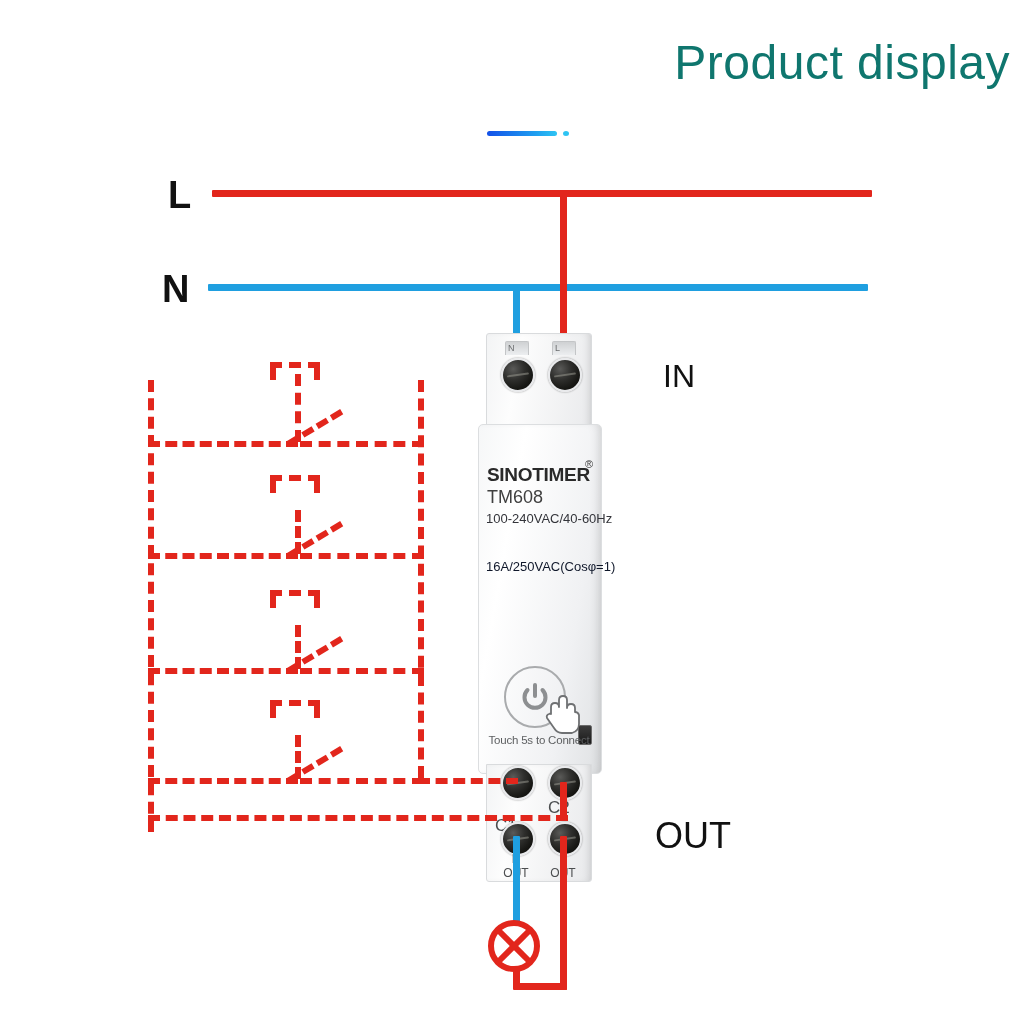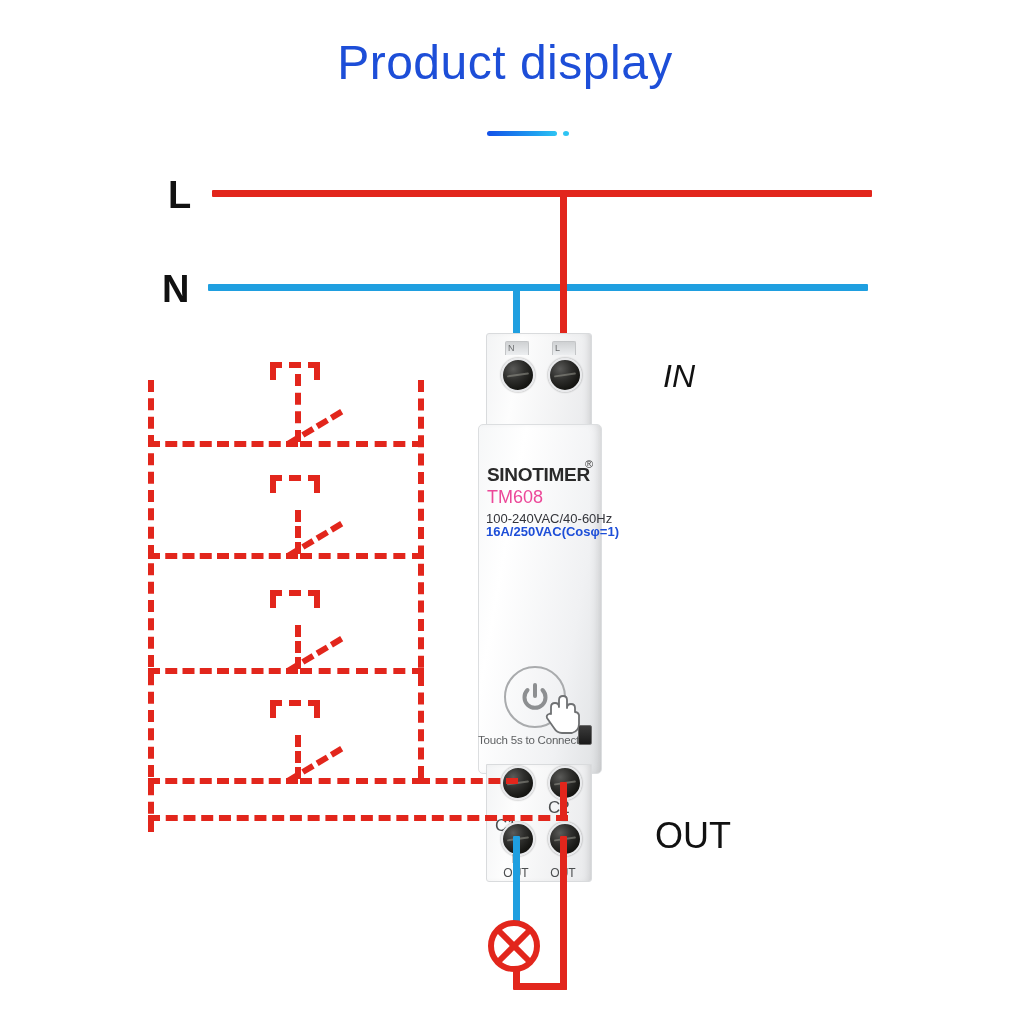--- a/index.html
+++ b/index.html
@@ -19,24 +19,24 @@
     background: #ffffff;
     overflow: hidden;
   }
 
   
   .title {
     position: absolute;
     left: 0;
     top: 34px;
     width: 1010px;
-    text-align: center;
+    text-align: right;
     font-size: 48px;
     font-weight: 400;
-    color: #1d4ed8;
+    color: #0f766e;
     letter-spacing: 0.5px;
     line-height: 1.2;
   }
   .title-rule {
     position: absolute;
     left: 487px;
     top: 131px;
     width: 70px;
     height: 5px;
     border-radius: 3px;
@@ -157,46 +157,45 @@
     top: 459px;
     font-size: 11px;
     color: #3a3a3a;
     line-height: 1;
   }
   .model {
     position: absolute;
     left: 487px;
     top: 488px;
     font-size: 18px;
-    color: #ec4899;
+    color: #404040;
     line-height: 1;
   }
   .spec1 {
     position: absolute;
     left: 486px;
     top: 512px;
     font-size: 13px;
     color: #33343a;
     line-height: 1;
   }
   .spec2 {
     position: absolute;
     left: 486px;
-    top: 525px;
+    top: 560px;
     font-size: 13px;
-    color: #1d4ed8;
-    line-height: 1;
-    font-weight: bold;
+    color: #0f172a;
+    line-height: 1;
   }
   .touch-text {
     position: absolute;
     left: 478px;
     top: 735px;
     width: 122px;
-    text-align: left;
+    text-align: center;
     font-size: 11.5px;
     color: #5d5f61;
     letter-spacing: -0.2px;
     line-height: 1;
   }
   .term-label {
     position: absolute;
     font-size: 17px;
     color: #4b4d4f;
     line-height: 1;
@@ -351,21 +350,21 @@
   <div class="term-label" style="left:495px; top:817px;">C1</div>
   <div class="term-label" style="left:548px; top:799px;">C2</div>
 
   <div class="screw" style="left:501px; top:822px;"></div>
   <div class="screw" style="left:548px; top:822px;"></div>
   <div class="term-label-sm" style="left:496px; top:853px; width:40px;">N</div>
   <div class="term-label-sm" style="left:496px; top:867px; width:40px;">OUT</div>
   <div class="term-label-sm" style="left:543px; top:853px; width:40px;">L</div>
   <div class="term-label-sm" style="left:543px; top:867px; width:40px;">OUT</div>
 
-  <div class="callout" style="left:663px; top:360px;font-style:italic;">IN</div>
+  <div class="callout" style="left:663px; top:360px;">IN</div>
   <div class="callout" style="left:655px; top:818px; font-size:36px;">OUT</div>
 
   <div class="dash-v" style="left:148px; top:380px; height:452px;"></div>
 
   <div class="dash-v" style="left:418px; top:380px; height:398px;"></div>
 
   <div class="dash-h" style="left:148px; top:441px; width:150px;"></div>
   <div class="dash-diag" style="left:287px; top:441px; width:62px; transform:rotate(-31deg);"></div>
   <div class="dash-h" style="left:300px; top:441px; width:124px;"></div>
   <div class="dash-v" style="left:295px; top:374px; height:68px;"></div>

